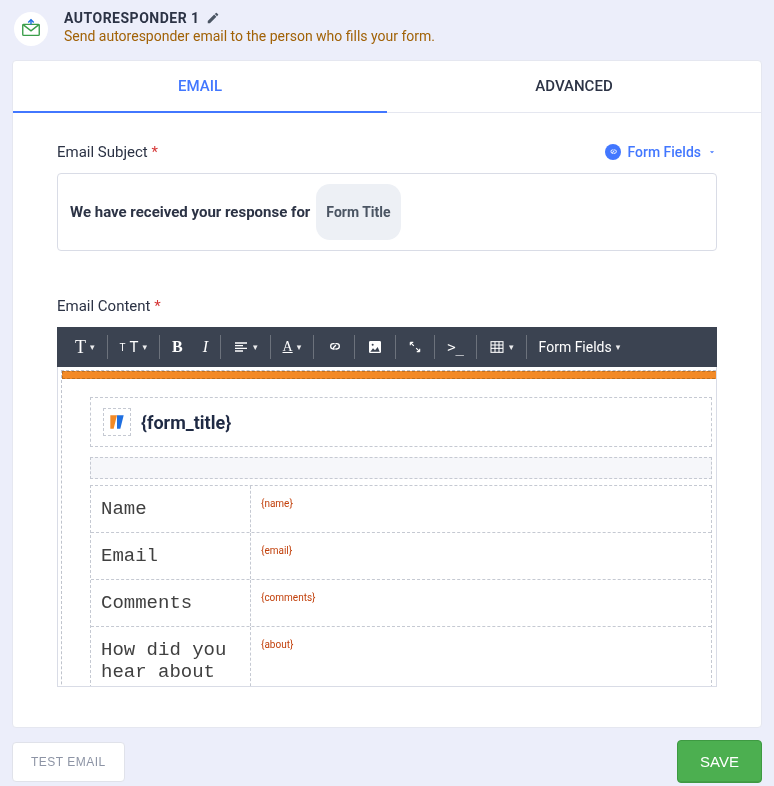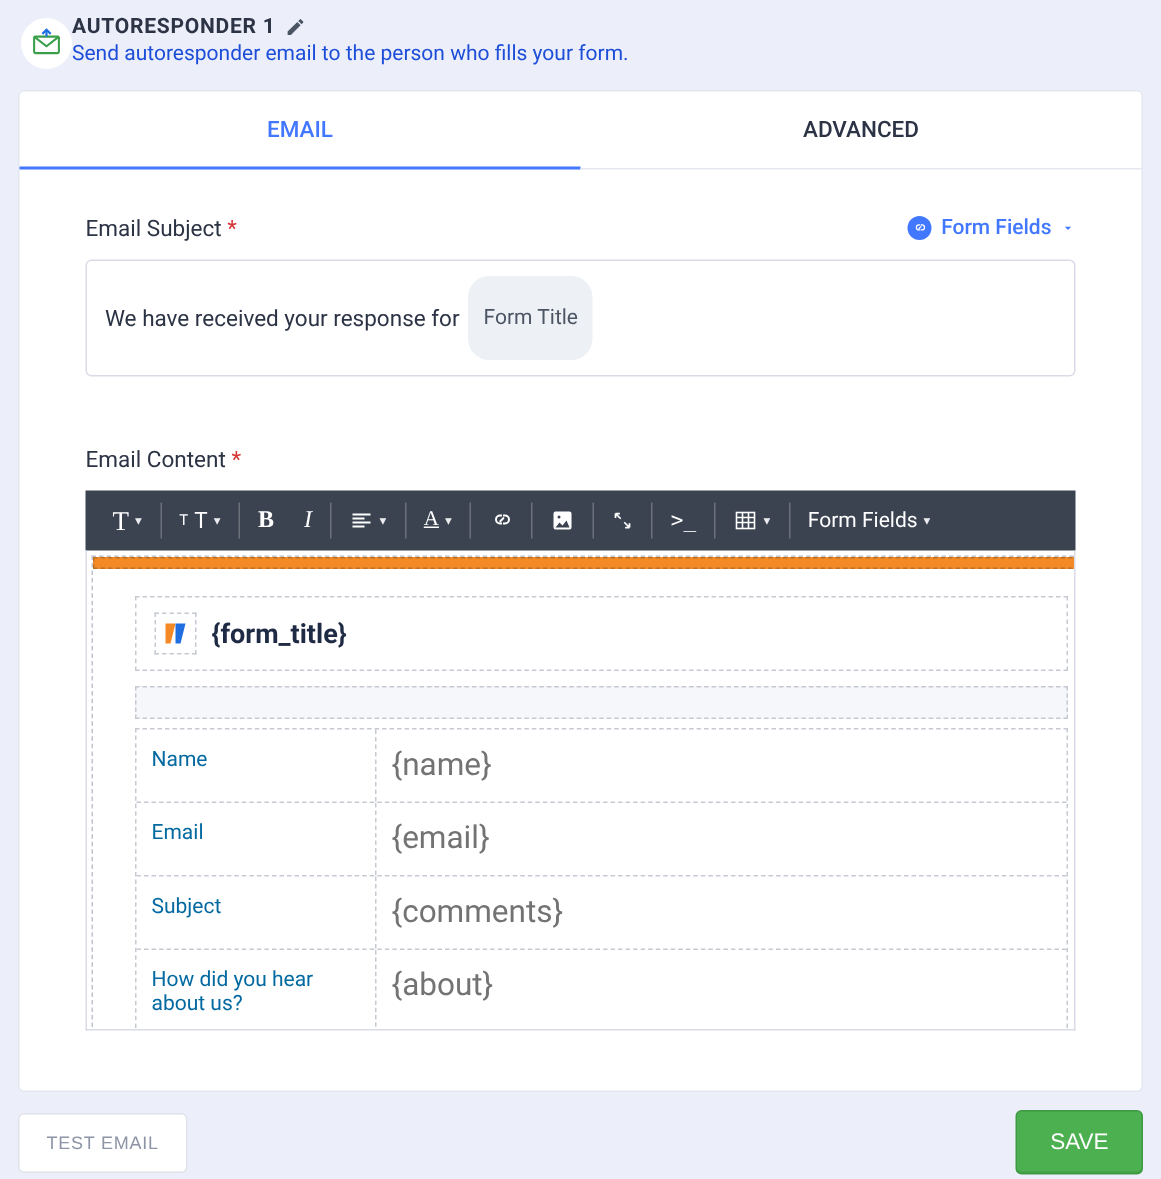--- a/index.html
+++ b/index.html
@@ -8,33 +8,33 @@
     background: #eceefa;
     width: 774px;
     height: 786px;
     overflow: hidden;
     color: #2c3345;
   }
   .header {
     display: flex;
     align-items: flex-start;
     padding: 10px 14px 14px 14px;
-    gap: 0;
+    gap: 16px;
   }
   .header-icon {
     width: 34px; height: 34px;
     border-radius: 50%;
     background: #fff;
     display:flex; align-items:center; justify-content:center;
     flex: 0 0 34px;
     margin-top:2px;
   }
   .header-text { flex:1; }
   .header-title { font-weight:700; font-size:14px; letter-spacing:0.5px; color:#2c3345; display:flex; align-items:center; gap:6px; }
-  .header-desc { font-size:14px; color:#1d4ed8; margin-top:2px; }
+  .header-desc { font-size:14px; color:#a16207; margin-top:2px; }
   .panel {
     background:#fff;
     margin: 0 12px 12px 12px;
     border: 1px solid #e5e7f0;
     border-radius: 4px;
     padding-bottom: 30px;
   }
   .tabs { display:flex; }
   .tab {
     flex:1; text-align:center; padding:16px 0; font-size:15px; font-weight:500;
@@ -45,20 +45,21 @@
   .row-top { display:flex; justify-content:space-between; align-items:center; }
   .label { font-weight:400; font-size:15px; color:#2c3345; }
   .req { color:#d63636; }
   .form-fields-link { color:#4277ff; font-size:14px; display:flex; align-items:center; gap:6px; cursor:pointer; font-weight:500;}
   .link-badge { width:16px; height:16px; border-radius:50%; background:#4277ff; display:inline-flex; align-items:center; justify-content:center;}
   .chev-down-sm { display:inline-block; }
   .subject-box {
     margin-top:12px; border:1px solid #d9dce6; border-radius:4px; padding:10px 12px;
     font-size:15px; color:#2c3345; display:flex; align-items:center; gap:6px;
     min-height:44px;
+    font-weight:bold;
   }
   .chip {
     background:#edf0f5; color:#4b5563; padding:20px 10px; border-radius:14px; font-size:14px;
   }
   .section2 { margin-top:46px; }
   .toolbar {
     margin-top:12px; background:#3b4351; height:40px; display:flex; align-items:center;
     gap:0; padding:0 8px; color:#fff; font-size:14px;
   }
   .tb-btn { padding:0 10px; height:40px; display:flex; align-items:center; gap:4px; cursor:pointer;}
@@ -87,22 +88,22 @@
     background:#fff;
   }
   .logo-sq { width:28px; height:28px; border:1px dashed #c5c9d2; display:flex; align-items:center; justify-content:center; flex:0 0 28px;}
   .form-title { font-weight:700; font-size:18px; color:#1f2a44;}
   .spacer-box { height:22px; border:1px dashed #c5c9d2; margin:6px 28px; background:#f6f7fa;}
   .fields-table {
     margin: 6px 28px 0 28px; border:1px dashed #c5c9d2;
   }
   .field-row { display:flex; }
   .field-row + .field-row { border-top:1px dashed #c5c9d2;}
-  .field-label { width:160px; padding:12px 10px; color:#0369a1; font-size:14px; border-right:1px dashed #c5c9d2;}
-  .field-val { flex:1; padding:12px 10px; color:#737373; font-size:21px;}
+  .field-label { width:160px; padding:12px 10px; color:#404040; font-size:19px; border-right:1px dashed #c5c9d2;font-family:Liberation Mono, monospace;}
+  .field-val { flex:1; padding:12px 10px; color:#c2410c; font-size:10px;}
   .footer {
     display:flex; justify-content:space-between; padding:0 12px 12px 12px;
     align-items:center;
   }
   .btn-test {
     background:#fff; border:1px solid #e0e2ea; color:#8d94a5; font-size:12px;
     padding:12px 18px; border-radius:4px; cursor:pointer; letter-spacing:0.5px;
   }
   .btn-save {
     background:#4caf50; color:#fff; border:1px solid #3e9a42; font-size:15px;
@@ -259,21 +260,21 @@
             <div class="fields-table">
               <div class="field-row">
                 <div class="field-label">Name</div>
                 <div class="field-val">{name}</div>
               </div>
               <div class="field-row">
                 <div class="field-label">Email</div>
                 <div class="field-val">{email}</div>
               </div>
               <div class="field-row">
-                <div class="field-label">Subject</div>
+                <div class="field-label">Comments</div>
                 <div class="field-val">{comments}</div>
               </div>
               <div class="field-row">
                 <div class="field-label">How did you hear about us?</div>
                 <div class="field-val">{about}</div>
               </div>
             </div>
           </div>
         </div>
       </div>

